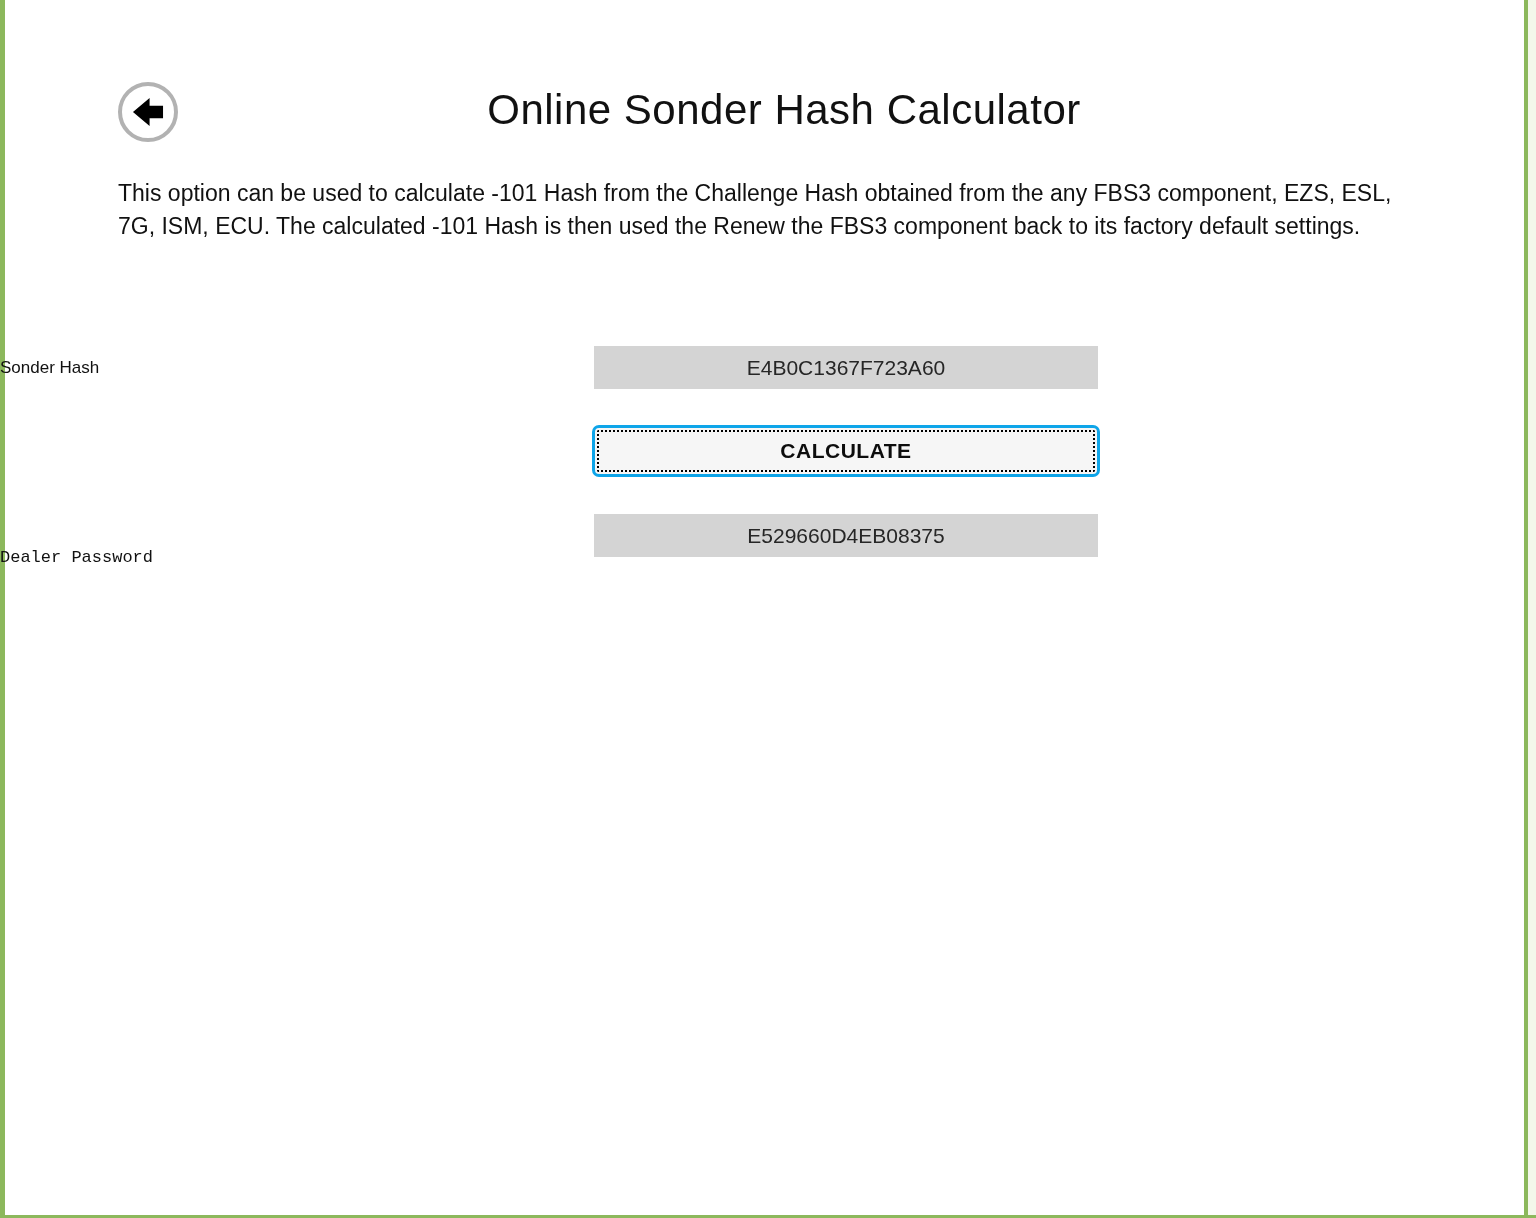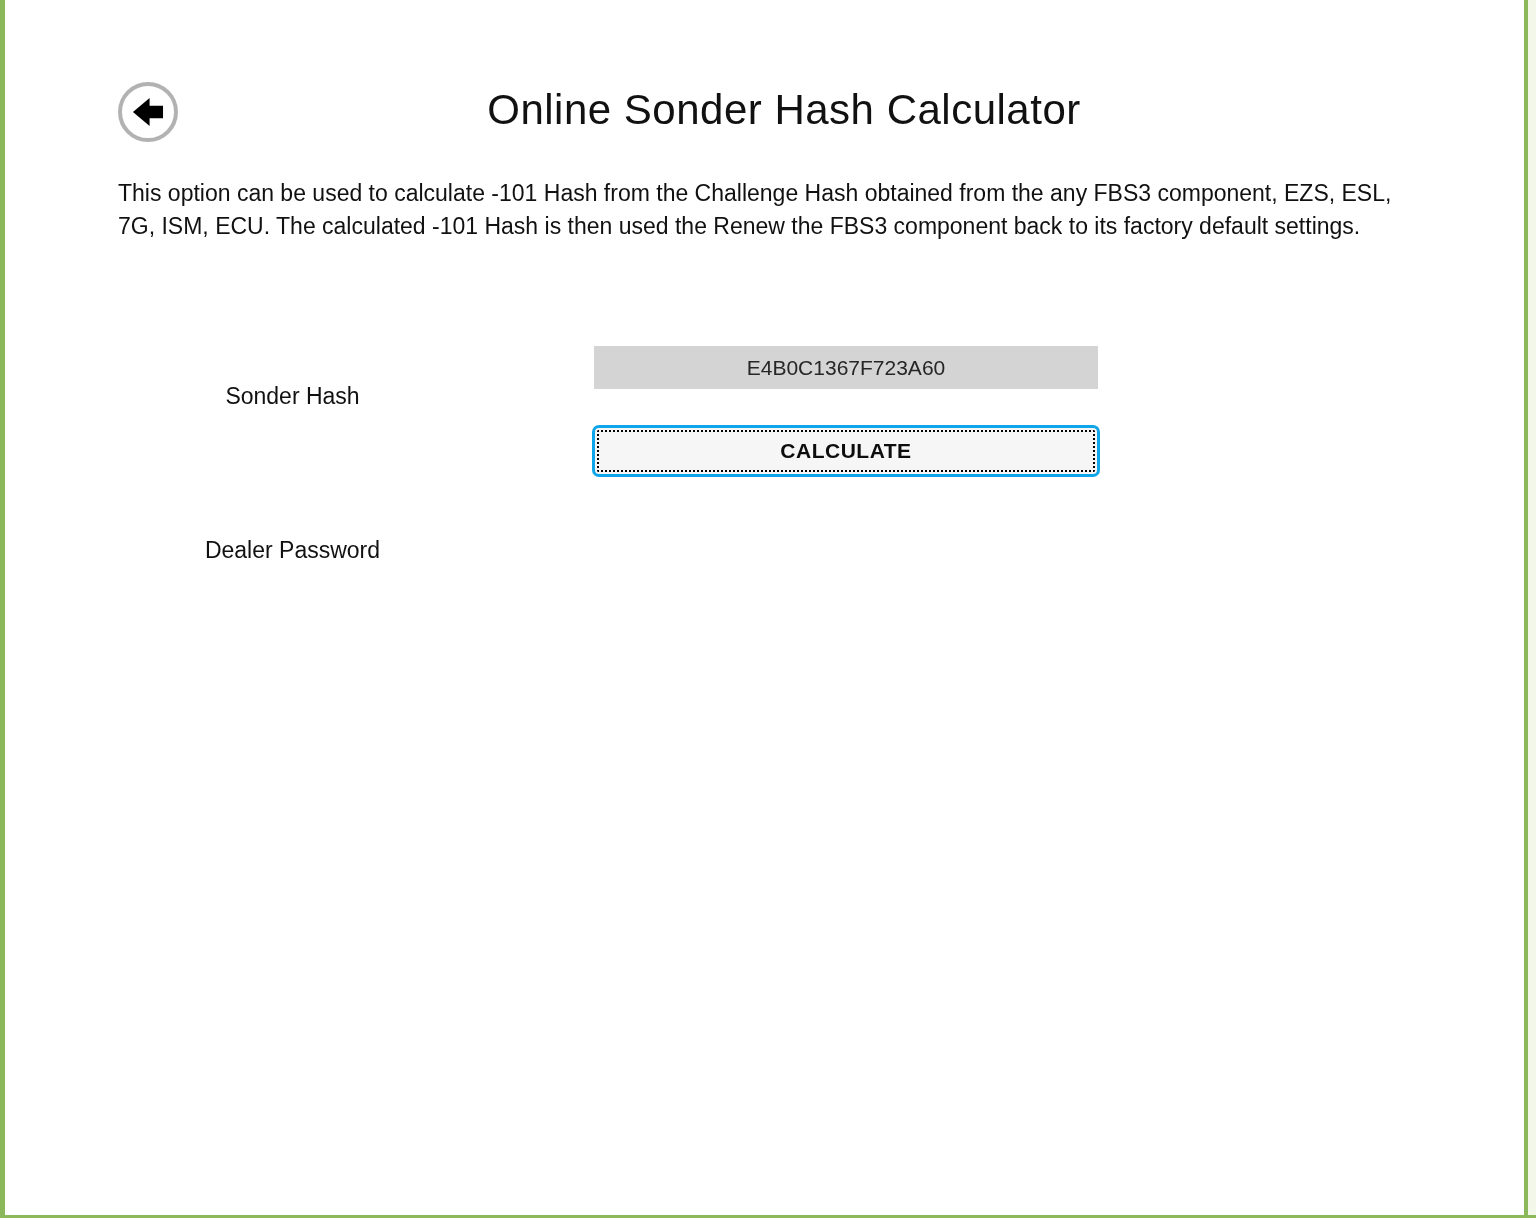--- a/index.html
+++ b/index.html
@@ -65,28 +65,27 @@
     font-size: 23px;
     line-height: 33px;
     color: #111111;
   }
 
   
   .field-label {
     position: absolute;
     left: 0;
     width: 585px;
-    text-align: center;
-    font-size: 23px;
+    text-align: left;
+    font-size: 17px;
     line-height: 28px;
     color: #111111;
-    margin-top: 28px;
   }
   .label-sonder  { top: 354px; }
-  .label-dealer  { top: 508px; }
+  .label-dealer  { top: 544px; font-family: Liberation Mono, monospace; }
 
   .hash-input {
     position: absolute;
     left: 594px;
     width: 504px;
     height: 43px;
     background: #d4d4d4;
     border: none;
     text-align: center;
     font-family: inherit;
@@ -139,14 +138,15 @@
   <div class="page-title">Online Sonder Hash Calculator</div>
 
   <div class="description">This option can be used to calculate -101 Hash from the Challenge Hash obtained from the any FBS3 component, EZS, ESL, 7G, ISM, ECU. The calculated -101 Hash is then used the Renew the FBS3 component back to its factory default settings.</div>
 
   <div class="field-label label-sonder">Sonder Hash</div>
   <input class="hash-input input-sonder" type="text" value="E4B0C1367F723A60" style="">
 
   <button class="calc-btn">CALCULATE</button>
 
   <div class="field-label label-dealer">Dealer Password</div>
+  <input class="hash-input input-dealer" type="text" value="E529660D4EB08375" style="">
 
 </div>
 
 </body></html>

